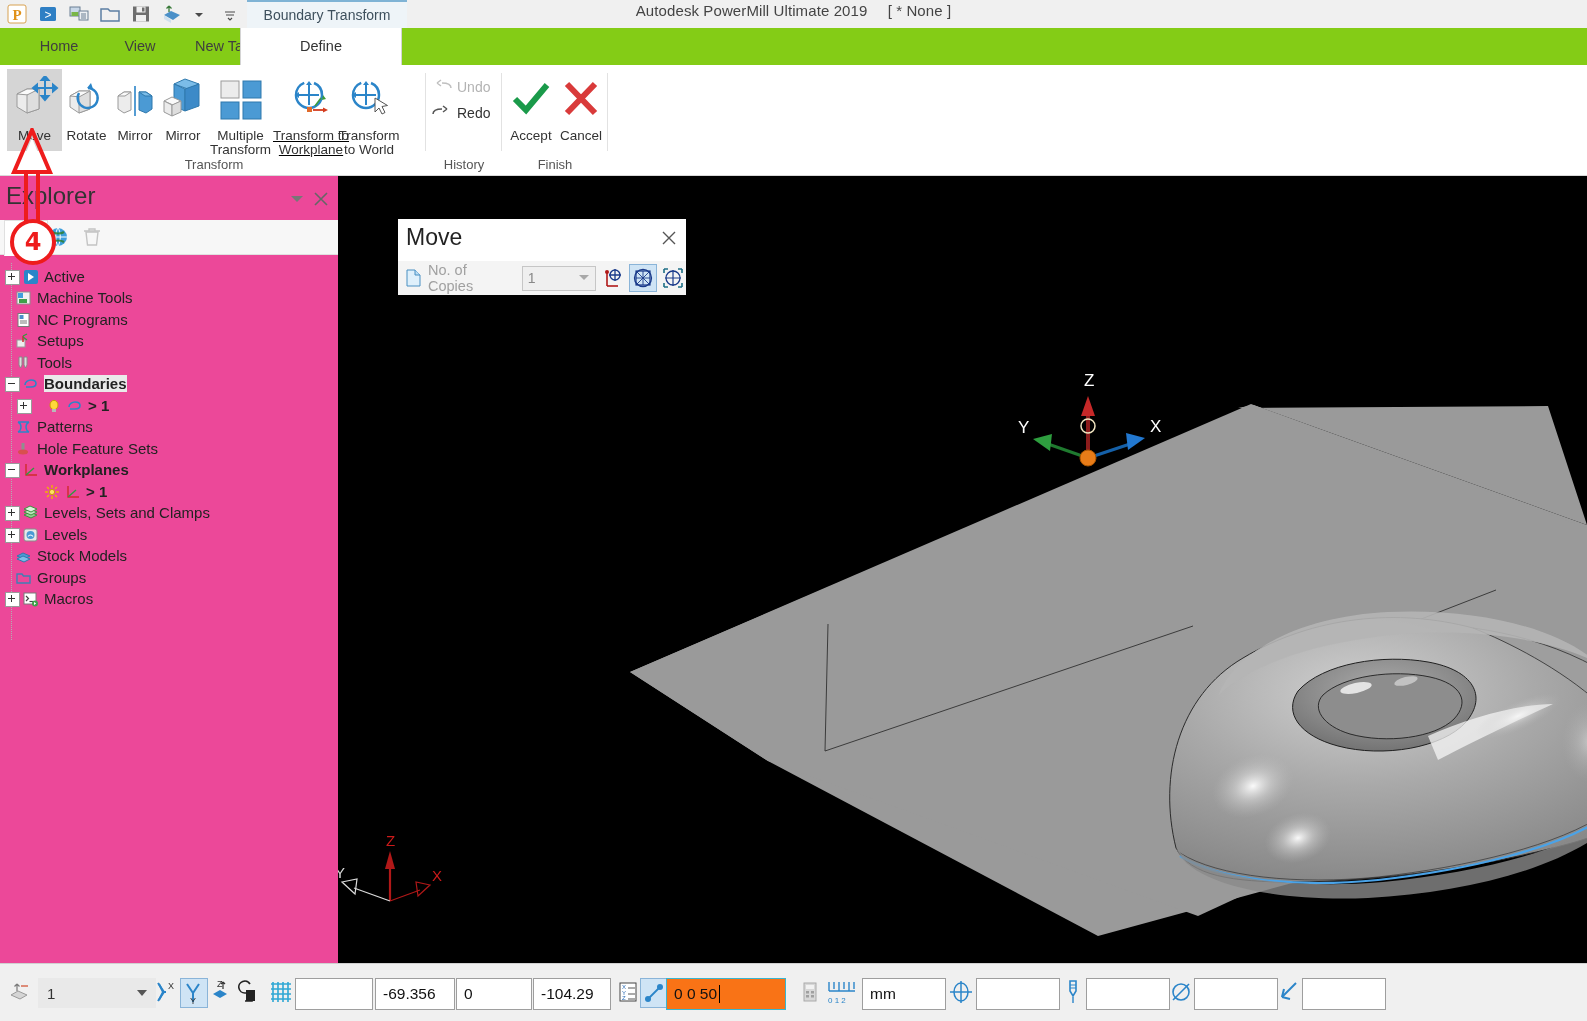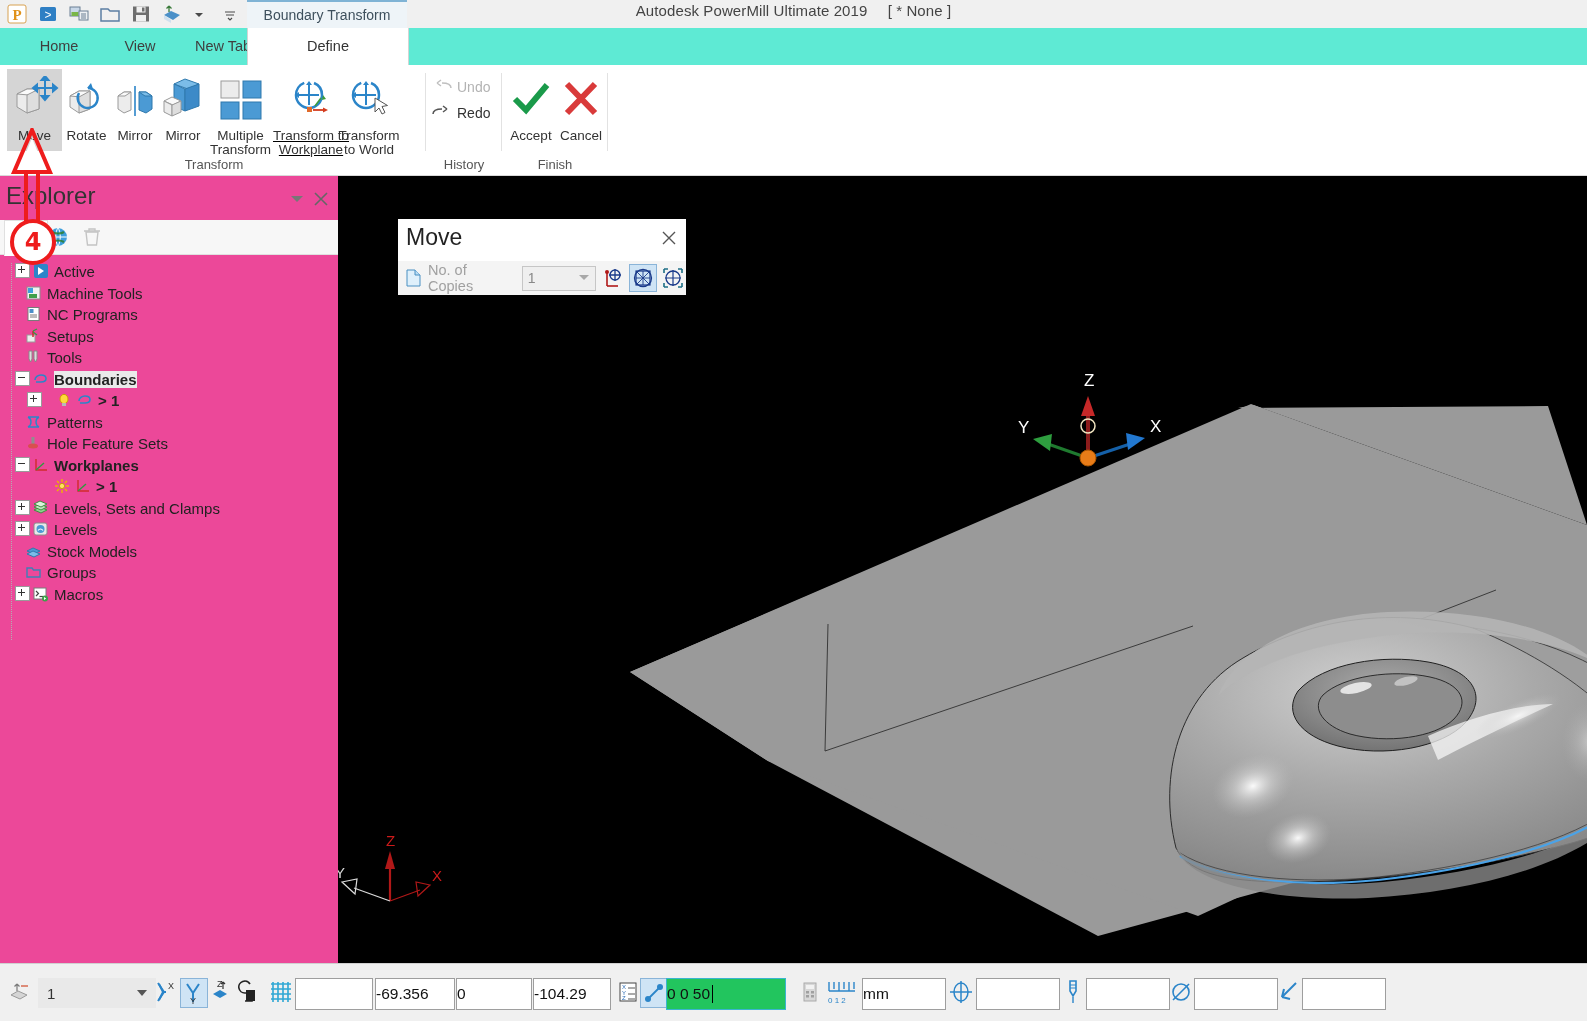--- a/index.html
+++ b/index.html
@@ -21,21 +21,21 @@
   }
   .app-title .doc{margin-left:16px;}
 
   
   .ctxtab{
     position:absolute;left:247px;top:0px;width:160px;height:26px;
     background:#eef4f8;border-top:2px solid #7fb3d5;
     display:flex;align-items:center;justify-content:center;
     font-size:14px;color:#3d4f5c;
   }
-  .tabstrip{position:absolute;left:0;top:28px;width:1587px;height:37px;background:#5eead4;border-bottom:1px solid #d4d4d4;}
+  .tabstrip{position:absolute;left:0;top:28px;width:1587px;height:37px;background:#84cc16;border-bottom:1px solid #d4d4d4;}
   .tab{
     position:absolute;top:0;height:37px;line-height:37px;text-align:center;
     font-size:14.5px;color:#3f3f3f;cursor:default;
   }
   .tab.active{background:#ffffff;border-left:1px solid #d4d4d4;border-right:1px solid #d4d4d4;border-bottom:1px solid #ffffff;color:#333;}
 
   
   .ribbon{position:absolute;left:0;top:65px;width:1587px;height:110px;background:#ffffff;border-bottom:1px solid #d9d9d9;}
   .rgroup{position:absolute;top:0;height:110px;}
   .rgroup .glabel{position:absolute;bottom:3px;width:100%;text-align:center;font-size:13px;color:#555;}
@@ -53,21 +53,21 @@
 
   
   .explorer{position:absolute;left:0;top:176px;width:338px;height:787px;background:#ec4899;border-right:1px solid #cfcfcf;}
   .exp-head{position:relative;height:44px;}
   .exp-title{position:absolute;left:6px;top:6px;font-size:24px;color:#333;}
   .exp-head .hbtn{position:absolute;top:14px;width:18px;height:18px;cursor:default;}
   .exp-toolbar{position:relative;height:34px;border-bottom:1px solid #e0e0e0;background:#f7f7f7;}
   .exp-toolbar .tb{position:absolute;top:5px;width:24px;height:24px;cursor:default;}
   .exp-toolbar .tabact{position:absolute;left:4px;top:0;width:42px;height:34px;background:#ffffff;border:1px solid #e0e0e0;border-bottom:1px solid #fff;}
   .tree{position:relative;padding-top:8px;font-size:15px;color:#222;}
-  .trow{position:relative;height:21.5px;display:flex;align-items:flex-start;cursor:default;margin-left:10px;}
+  .trow{position:relative;height:21.5px;display:flex;align-items:flex-end;cursor:default;}
   .trow .exp{width:13px;height:13px;margin-left:5px;flex:0 0 13px;position:relative;}
   .trow .exp.box{border:1px solid #9a9a9a;background:#fff;}
   .trow .exp.box:before{content:"";position:absolute;left:2px;top:5px;width:7px;height:1px;background:#333;}
   .trow .exp.box.plus:after{content:"";position:absolute;left:5px;top:2px;width:1px;height:7px;background:#333;}
   .trow .dots{width:13px;flex:0 0 13px;}
   .trow .ti{width:20px;flex:0 0 20px;display:flex;align-items:center;justify-content:center;}
   .trow .tl{margin-left:4px;white-space:nowrap;}
   .trow .tl.bold{font-weight:bold;}
   .trow .tl.hl{background:#eaeaea;}
   .vline{position:absolute;left:11px;width:1px;background:repeating-linear-gradient(to bottom,#b0b0b0 0 1px,transparent 1px 2px);}
@@ -102,22 +102,22 @@
   
   .statusbar{position:absolute;left:0;top:963px;width:1587px;height:58px;background:#f0f0f0;border-top:1px solid #d0d0d0;}
   .sb-item{position:absolute;top:14px;height:30px;display:flex;align-items:center;}
   .sb-combo{
     height:30px;background:#e9e9e9;border:0;display:flex;align-items:center;position:relative;
     font-size:15px;color:#333;
   }
   .sb-combo span{margin-left:9px;}
   .sb-combo .car{position:absolute;right:9px;top:12px;width:0;height:0;border-left:5px solid transparent;border-right:5px solid transparent;border-top:6px solid #555;}
   .sb-field{height:30px;background:#fff;border:1px solid #9e9e9e;display:flex;align-items:center;font-size:15.5px;color:#111;}
-  .sb-field span{}
-  .sb-field.green{background:#22c55e;border:1px solid #39b5ce;align-items:center;}
+  .sb-field span{margin-left:7px;}
+  .sb-field.green{background:#f97316;border:1px solid #39b5ce;align-items:center;}
   .sb-field.green .caret{display:inline-block;width:1px;height:18px;background:#000;margin-left:2px;}
   .sb-ico{width:26px;height:28px;display:flex;align-items:center;justify-content:center;cursor:default;}
   .sb-ico.on{background:#cfe4f5;border:1px solid #8ab4d8;}
 </style>
 </head>
 <body>
 
 <div id="app">
 
   <div class="titlebar">
@@ -186,21 +186,21 @@
   <div class="tabstrip">
     <div class="tab" style="left:14px;width:90px;">
       <span>Home</span>
     </div>
     <div class="tab" style="left:104px;width:72px;">
       <span>View</span>
     </div>
     <div class="tab" style="left:176px;width:94px;">
       <span>New Tab</span>
     </div>
-    <div class="tab active" style="left:247px;width:160px;">
+    <div class="tab active" style="left:240px;width:160px;">
       <span>Define</span>
     </div>
   </div>
 
   <div class="ribbon">
 
     <div class="rgroup" style="left:2px;width:424px;">
       <div class="gsep"></div>
       <div class="glabel">Transform</div>
 

